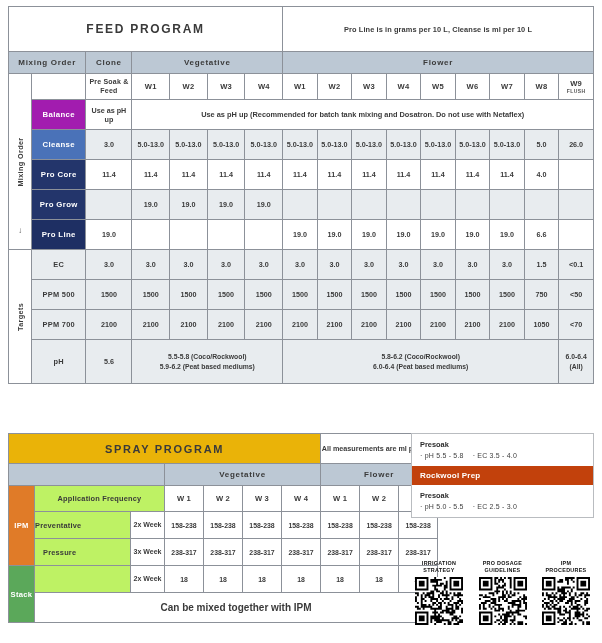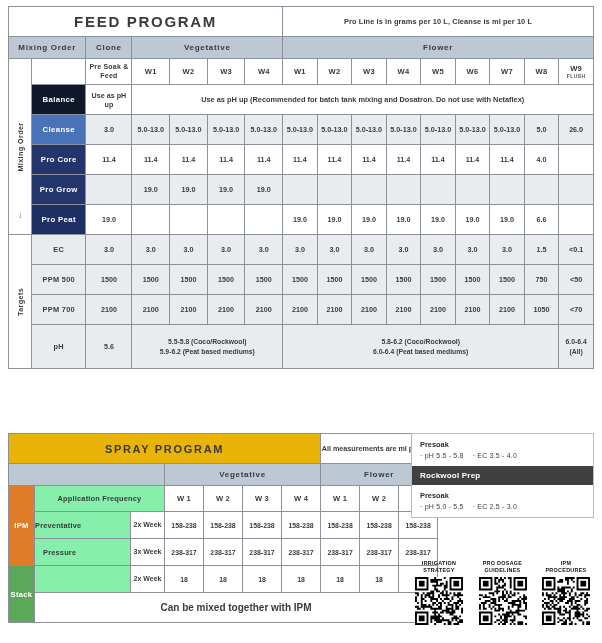--- a/index.html
+++ b/index.html
@@ -28,22 +28,22 @@
     font-weight: 700;
     color: #3a3a3a;
     padding: 0;
   }
 
   
   .feed-wrap { position: absolute; left: 8px; top: 6px; }
   table.feed { width: 586px; }
 
   .ttl {
-    font-size: 15px; letter-spacing: 1.7px; font-weight: 700;
-    color: #2b2b2b; height: 30px; background: #fff;
+    font-size: 12px; letter-spacing: 1.7px; font-weight: 700;
+    color: #2b2b2b; height: 45px; background: #fff;
   }
   .note {
     font-size: 7.4px; font-weight: 400; color: #4a4a4a;
     background: #fff; height: 30px; letter-spacing: .1px;
   }
   .band {
     background: #bcc8d4; height: 22px; font-size: 8px;
     letter-spacing: .7px; color: #2b2b2b; font-weight: 700;
   }
   .blank-band { background: #bcc8d4; }
@@ -80,21 +80,21 @@
   .phmsg { font-size: 6.8px; font-weight: 400; color: #3f3f3f; line-height: 1.45; }
 
   
   .spray-wrap { position: absolute; left: 8px; top: 433px; }
   table.spray { width: 390px; }
   .sp-ttl { font-size: 11px; letter-spacing: 1.7px; height: 30px; background:#eab308; }
   .sp-note { font-size: 7.2px; font-weight: 400; color:#4a4a4a; height:30px; background:#fff; line-height:1.35;}
   .sidecat {
     width: 26px; color:#fff; font-size: 7.6px; letter-spacing:.3px;
   }
-  .appfreq { font-size: 7.4px; letter-spacing:.2px; background:#86efac; }
+  .appfreq { font-size: 7.4px; letter-spacing:.2px; background:#bef264; }
   .freqcell { width: 40px; font-size: 7px; line-height: 1.25; background:#fff; }
   .spcell { font-size: 6.9px; height: 27px; }
   .mixmsg { font-size: 10px; font-weight: 400; color:#3f3f3f; background:#fff; height:30px;}
 
   
   .prep { position: absolute; left: 411px; top: 433px; width: 183px; border: 1px solid #b9bcc0; background:#fff;}
   .prep-hd { padding: 5px 8px; font-size: 8px; font-weight: 700; letter-spacing: .2px; color:#fff; }
   .prep-hd.coco { background: #000000; }
   .prep-hd.rock { background: #23356b; }
   .prep-bd { padding: 6px 8px 7px 8px; }
@@ -162,21 +162,21 @@
             <td class="wk">W2</td>
             <td class="wk">W3</td>
             <td class="wk">W4</td>
             <td class="wk">W5</td>
             <td class="wk">W6</td>
             <td class="wk">W7</td>
             <td class="wk">W8</td>
             <td class="wk">W9<span class="sub">FLUSH</span></td>
           </tr>
           <tr>
-            <td class="prod" style="background:#0f172a;color:#fff;">Balance</td>
+            <td class="prod" style="background:#a21caf;color:#fff;">Balance</td>
             <td class="cell">Use as pH up</td>
             <td class="cell spanmsg" colspan="13">Use as pH up (Recommended for batch tank mixing and Dosatron. Do not use with Netaflex)</td>
           </tr>
           <tr>
             <td class="prod" style="background:#4a72b8;color:#fff;">Cleanse</td>
             <td class="cell shade">3.0</td>
             <td class="cell shade">5.0-13.0</td>
             <td class="cell shade">5.0-13.0</td>
             <td class="cell shade">5.0-13.0</td>
             <td class="cell shade">5.0-13.0</td>
@@ -218,21 +218,21 @@
             <td class="cell shade"></td>
             <td class="cell shade"></td>
             <td class="cell shade"></td>
             <td class="cell shade"></td>
             <td class="cell shade"></td>
             <td class="cell shade"></td>
             <td class="cell shade"></td>
             <td class="cell shade"></td>
           </tr>
           <tr>
-            <td class="prod" style="background:#1e2f63;color:#fff;">Pro Peat</td>
+            <td class="prod" style="background:#1e2f63;color:#fff;">Pro Line</td>
             <td class="cell">19.0</td>
             <td class="cell"></td>
             <td class="cell"></td>
             <td class="cell"></td>
             <td class="cell"></td>
             <td class="cell">19.0</td>
             <td class="cell">19.0</td>
             <td class="cell">19.0</td>
             <td class="cell">19.0</td>
             <td class="cell">19.0</td>
@@ -380,21 +380,21 @@
           </tr>
         </tbody>
     </table>
   </div>
 
   <div class="prep" id="prep-boxes">
       <div class="prep-bd">
         <div class="lbl">Presoak</div>
         <div class="vals"><span>· pH 5.5 - 5.8</span><span>· EC 3.5 - 4.0</span></div>
       </div>
-      <div class="prep-hd rock" style="background: #404040;">Rockwool Prep</div>
+      <div class="prep-hd rock" style="background: #c2410c;">Rockwool Prep</div>
       <div class="prep-bd">
         <div class="lbl">Presoak</div>
         <div class="vals"><span>· pH 5.0 - 5.5</span><span>· EC 2.5 - 3.0</span></div>
       </div>
     </div>
 
   <div class="qr-row" id="qr-row">
       <div class="qr-item"><div class="qr-cap">IRRIGATION<br>STRATEGY</div><svg class="qr-box" viewBox="0 0 50 50">
           <rect width="50" height="50" fill="#ffffff"></rect>
           <path d="M0 0h2v2h-2zM2 0h2v2h-2zM4 0h2v2h-2zM6 0h2v2h-2zM8 0h2v2h-2zM10 0h2v2h-2zM12 0h2v2h-2zM20 0h2v2h-2zM30 0h2v2h-2zM36 0h2v2h-2zM38 0h2v2h-2zM40 0h2v2h-2zM42 0h2v2h-2zM44 0h2v2h-2zM46 0h2v2h-2zM48 0h2v2h-2zM0 2h2v2h-2zM12 2h2v2h-2zM16 2h2v2h-2zM18 2h2v2h-2zM20 2h2v2h-2zM22 2h2v2h-2zM24 2h2v2h-2zM26 2h2v2h-2zM36 2h2v2h-2zM48 2h2v2h-2zM0 4h2v2h-2zM4 4h2v2h-2zM6 4h2v2h-2zM8 4h2v2h-2zM12 4h2v2h-2zM16 4h2v2h-2zM18 4h2v2h-2zM20 4h2v2h-2zM22 4h2v2h-2zM32 4h2v2h-2zM36 4h2v2h-2zM40 4h2v2h-2zM42 4h2v2h-2zM44 4h2v2h-2zM48 4h2v2h-2zM0 6h2v2h-2zM4 6h2v2h-2zM6 6h2v2h-2zM8 6h2v2h-2zM12 6h2v2h-2zM22 6h2v2h-2zM26 6h2v2h-2zM28 6h2v2h-2zM32 6h2v2h-2zM36 6h2v2h-2zM40 6h2v2h-2zM42 6h2v2h-2zM44 6h2v2h-2zM48 6h2v2h-2zM0 8h2v2h-2zM4 8h2v2h-2zM6 8h2v2h-2zM8 8h2v2h-2zM12 8h2v2h-2zM18 8h2v2h-2zM20 8h2v2h-2zM22 8h2v2h-2zM24 8h2v2h-2zM26 8h2v2h-2zM30 8h2v2h-2zM32 8h2v2h-2zM36 8h2v2h-2zM40 8h2v2h-2zM42 8h2v2h-2zM44 8h2v2h-2zM48 8h2v2h-2zM0 10h2v2h-2zM12 10h2v2h-2zM20 10h2v2h-2zM30 10h2v2h-2zM32 10h2v2h-2zM36 10h2v2h-2zM48 10h2v2h-2zM0 12h2v2h-2zM2 12h2v2h-2zM4 12h2v2h-2zM6 12h2v2h-2zM8 12h2v2h-2zM10 12h2v2h-2zM12 12h2v2h-2zM20 12h2v2h-2zM22 12h2v2h-2zM30 12h2v2h-2zM36 12h2v2h-2zM38 12h2v2h-2zM40 12h2v2h-2zM42 12h2v2h-2zM44 12h2v2h-2zM46 12h2v2h-2zM48 12h2v2h-2zM16 14h2v2h-2zM18 14h2v2h-2zM22 14h2v2h-2zM24 14h2v2h-2zM28 14h2v2h-2zM32 14h2v2h-2zM0 16h2v2h-2zM2 16h2v2h-2zM8 16h2v2h-2zM12 16h2v2h-2zM14 16h2v2h-2zM16 16h2v2h-2zM18 16h2v2h-2zM26 16h2v2h-2zM28 16h2v2h-2zM32 16h2v2h-2zM36 16h2v2h-2zM40 16h2v2h-2zM44 16h2v2h-2zM46 16h2v2h-2zM2 18h2v2h-2zM6 18h2v2h-2zM10 18h2v2h-2zM12 18h2v2h-2zM14 18h2v2h-2zM18 18h2v2h-2zM24 18h2v2h-2zM28 18h2v2h-2zM30 18h2v2h-2zM32 18h2v2h-2zM34 18h2v2h-2zM40 18h2v2h-2zM42 18h2v2h-2zM44 18h2v2h-2zM46 18h2v2h-2zM48 18h2v2h-2zM0 20h2v2h-2zM6 20h2v2h-2zM10 20h2v2h-2zM14 20h2v2h-2zM16 20h2v2h-2zM18 20h2v2h-2zM24 20h2v2h-2zM32 20h2v2h-2zM38 20h2v2h-2zM44 20h2v2h-2zM0 22h2v2h-2zM6 22h2v2h-2zM8 22h2v2h-2zM16 22h2v2h-2zM18 22h2v2h-2zM20 22h2v2h-2zM22 22h2v2h-2zM26 22h2v2h-2zM30 22h2v2h-2zM32 22h2v2h-2zM34 22h2v2h-2zM38 22h2v2h-2zM46 22h2v2h-2zM0 24h2v2h-2zM6 24h2v2h-2zM10 24h2v2h-2zM16 24h2v2h-2zM22 24h2v2h-2zM28 24h2v2h-2zM36 24h2v2h-2zM44 24h2v2h-2zM46 24h2v2h-2zM48 24h2v2h-2zM2 26h2v2h-2zM6 26h2v2h-2zM18 26h2v2h-2zM20 26h2v2h-2zM24 26h2v2h-2zM26 26h2v2h-2zM30 26h2v2h-2zM34 26h2v2h-2zM40 26h2v2h-2zM42 26h2v2h-2zM44 26h2v2h-2zM48 26h2v2h-2zM6 28h2v2h-2zM8 28h2v2h-2zM10 28h2v2h-2zM14 28h2v2h-2zM18 28h2v2h-2zM22 28h2v2h-2zM26 28h2v2h-2zM34 28h2v2h-2zM36 28h2v2h-2zM38 28h2v2h-2zM42 28h2v2h-2zM46 28h2v2h-2zM0 30h2v2h-2zM2 30h2v2h-2zM6 30h2v2h-2zM8 30h2v2h-2zM10 30h2v2h-2zM12 30h2v2h-2zM14 30h2v2h-2zM16 30h2v2h-2zM24 30h2v2h-2zM26 30h2v2h-2zM32 30h2v2h-2zM38 30h2v2h-2zM42 30h2v2h-2zM44 30h2v2h-2zM2 32h2v2h-2zM4 32h2v2h-2zM8 32h2v2h-2zM16 32h2v2h-2zM18 32h2v2h-2zM20 32h2v2h-2zM22 32h2v2h-2zM24 32h2v2h-2zM26 32h2v2h-2zM32 32h2v2h-2zM34 32h2v2h-2zM36 32h2v2h-2zM38 32h2v2h-2zM42 32h2v2h-2zM44 32h2v2h-2zM48 32h2v2h-2zM20 34h2v2h-2zM28 34h2v2h-2zM30 34h2v2h-2zM32 34h2v2h-2zM34 34h2v2h-2zM38 34h2v2h-2zM40 34h2v2h-2zM48 34h2v2h-2zM0 36h2v2h-2zM2 36h2v2h-2zM4 36h2v2h-2zM6 36h2v2h-2zM8 36h2v2h-2zM10 36h2v2h-2zM12 36h2v2h-2zM18 36h2v2h-2zM20 36h2v2h-2zM22 36h2v2h-2zM26 36h2v2h-2zM28 36h2v2h-2zM32 36h2v2h-2zM34 36h2v2h-2zM36 36h2v2h-2zM38 36h2v2h-2zM40 36h2v2h-2zM48 36h2v2h-2zM0 38h2v2h-2zM12 38h2v2h-2zM20 38h2v2h-2zM24 38h2v2h-2zM36 38h2v2h-2zM38 38h2v2h-2zM0 40h2v2h-2zM4 40h2v2h-2zM6 40h2v2h-2zM8 40h2v2h-2zM12 40h2v2h-2zM16 40h2v2h-2zM18 40h2v2h-2zM20 40h2v2h-2zM22 40h2v2h-2zM24 40h2v2h-2zM26 40h2v2h-2zM40 40h2v2h-2zM42 40h2v2h-2zM46 40h2v2h-2zM0 42h2v2h-2zM4 42h2v2h-2zM6 42h2v2h-2zM8 42h2v2h-2zM12 42h2v2h-2zM16 42h2v2h-2zM18 42h2v2h-2zM20 42h2v2h-2zM22 42h2v2h-2zM24 42h2v2h-2zM28 42h2v2h-2zM38 42h2v2h-2zM40 42h2v2h-2zM42 42h2v2h-2zM44 42h2v2h-2zM0 44h2v2h-2zM4 44h2v2h-2zM6 44h2v2h-2zM8 44h2v2h-2zM12 44h2v2h-2zM16 44h2v2h-2zM20 44h2v2h-2zM22 44h2v2h-2zM24 44h2v2h-2zM26 44h2v2h-2zM28 44h2v2h-2zM30 44h2v2h-2zM32 44h2v2h-2zM34 44h2v2h-2zM38 44h2v2h-2zM42 44h2v2h-2zM46 44h2v2h-2zM48 44h2v2h-2zM0 46h2v2h-2zM12 46h2v2h-2zM16 46h2v2h-2zM22 46h2v2h-2zM24 46h2v2h-2zM26 46h2v2h-2zM34 46h2v2h-2zM36 46h2v2h-2zM44 46h2v2h-2zM46 46h2v2h-2zM48 46h2v2h-2zM0 48h2v2h-2zM2 48h2v2h-2zM4 48h2v2h-2zM6 48h2v2h-2zM8 48h2v2h-2zM10 48h2v2h-2zM12 48h2v2h-2zM20 48h2v2h-2zM30 48h2v2h-2zM34 48h2v2h-2zM36 48h2v2h-2zM40 48h2v2h-2zM42 48h2v2h-2zM44 48h2v2h-2z" fill="#000000"></path>

